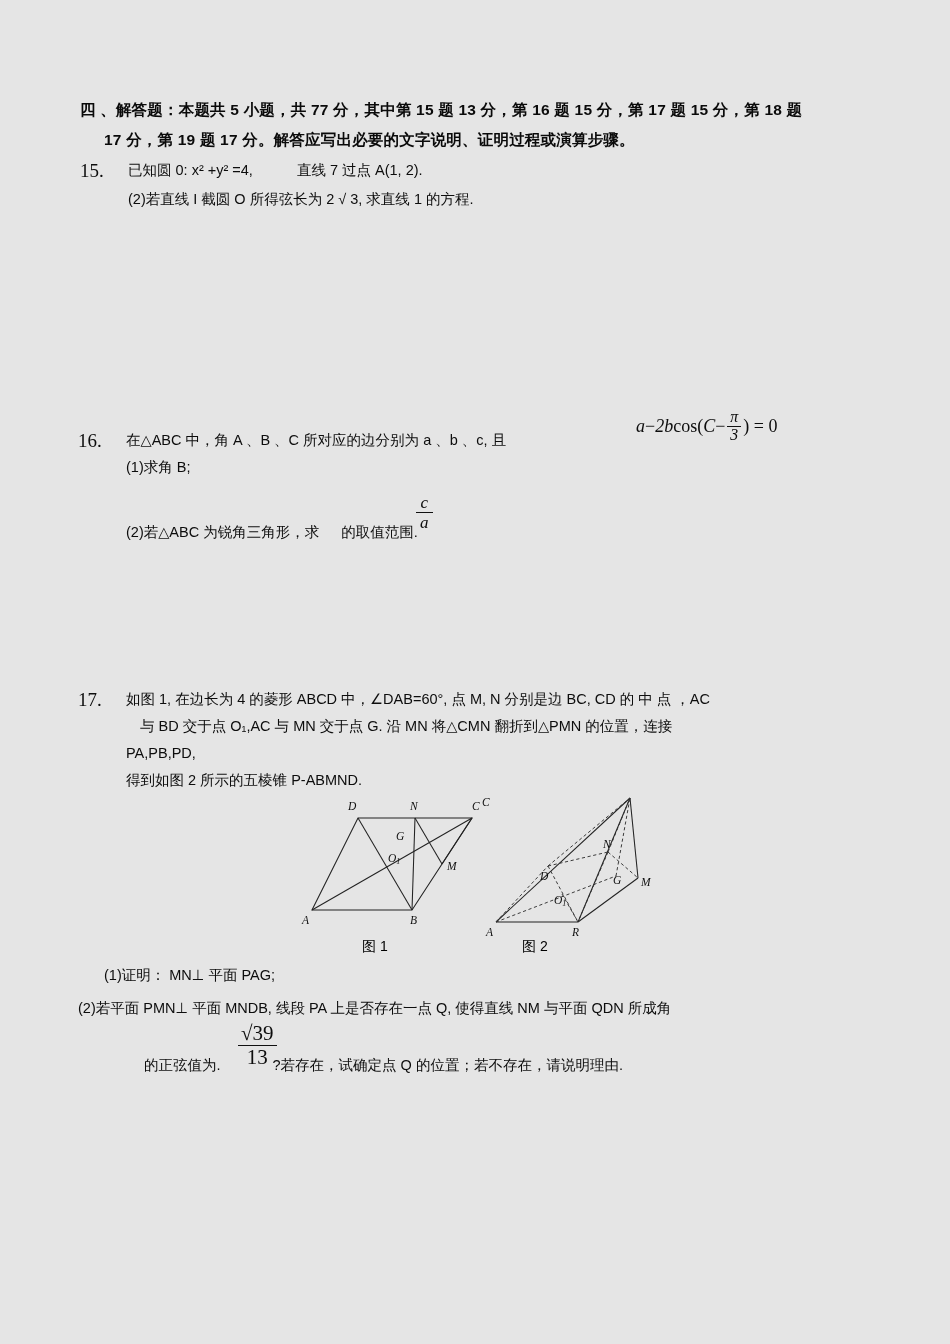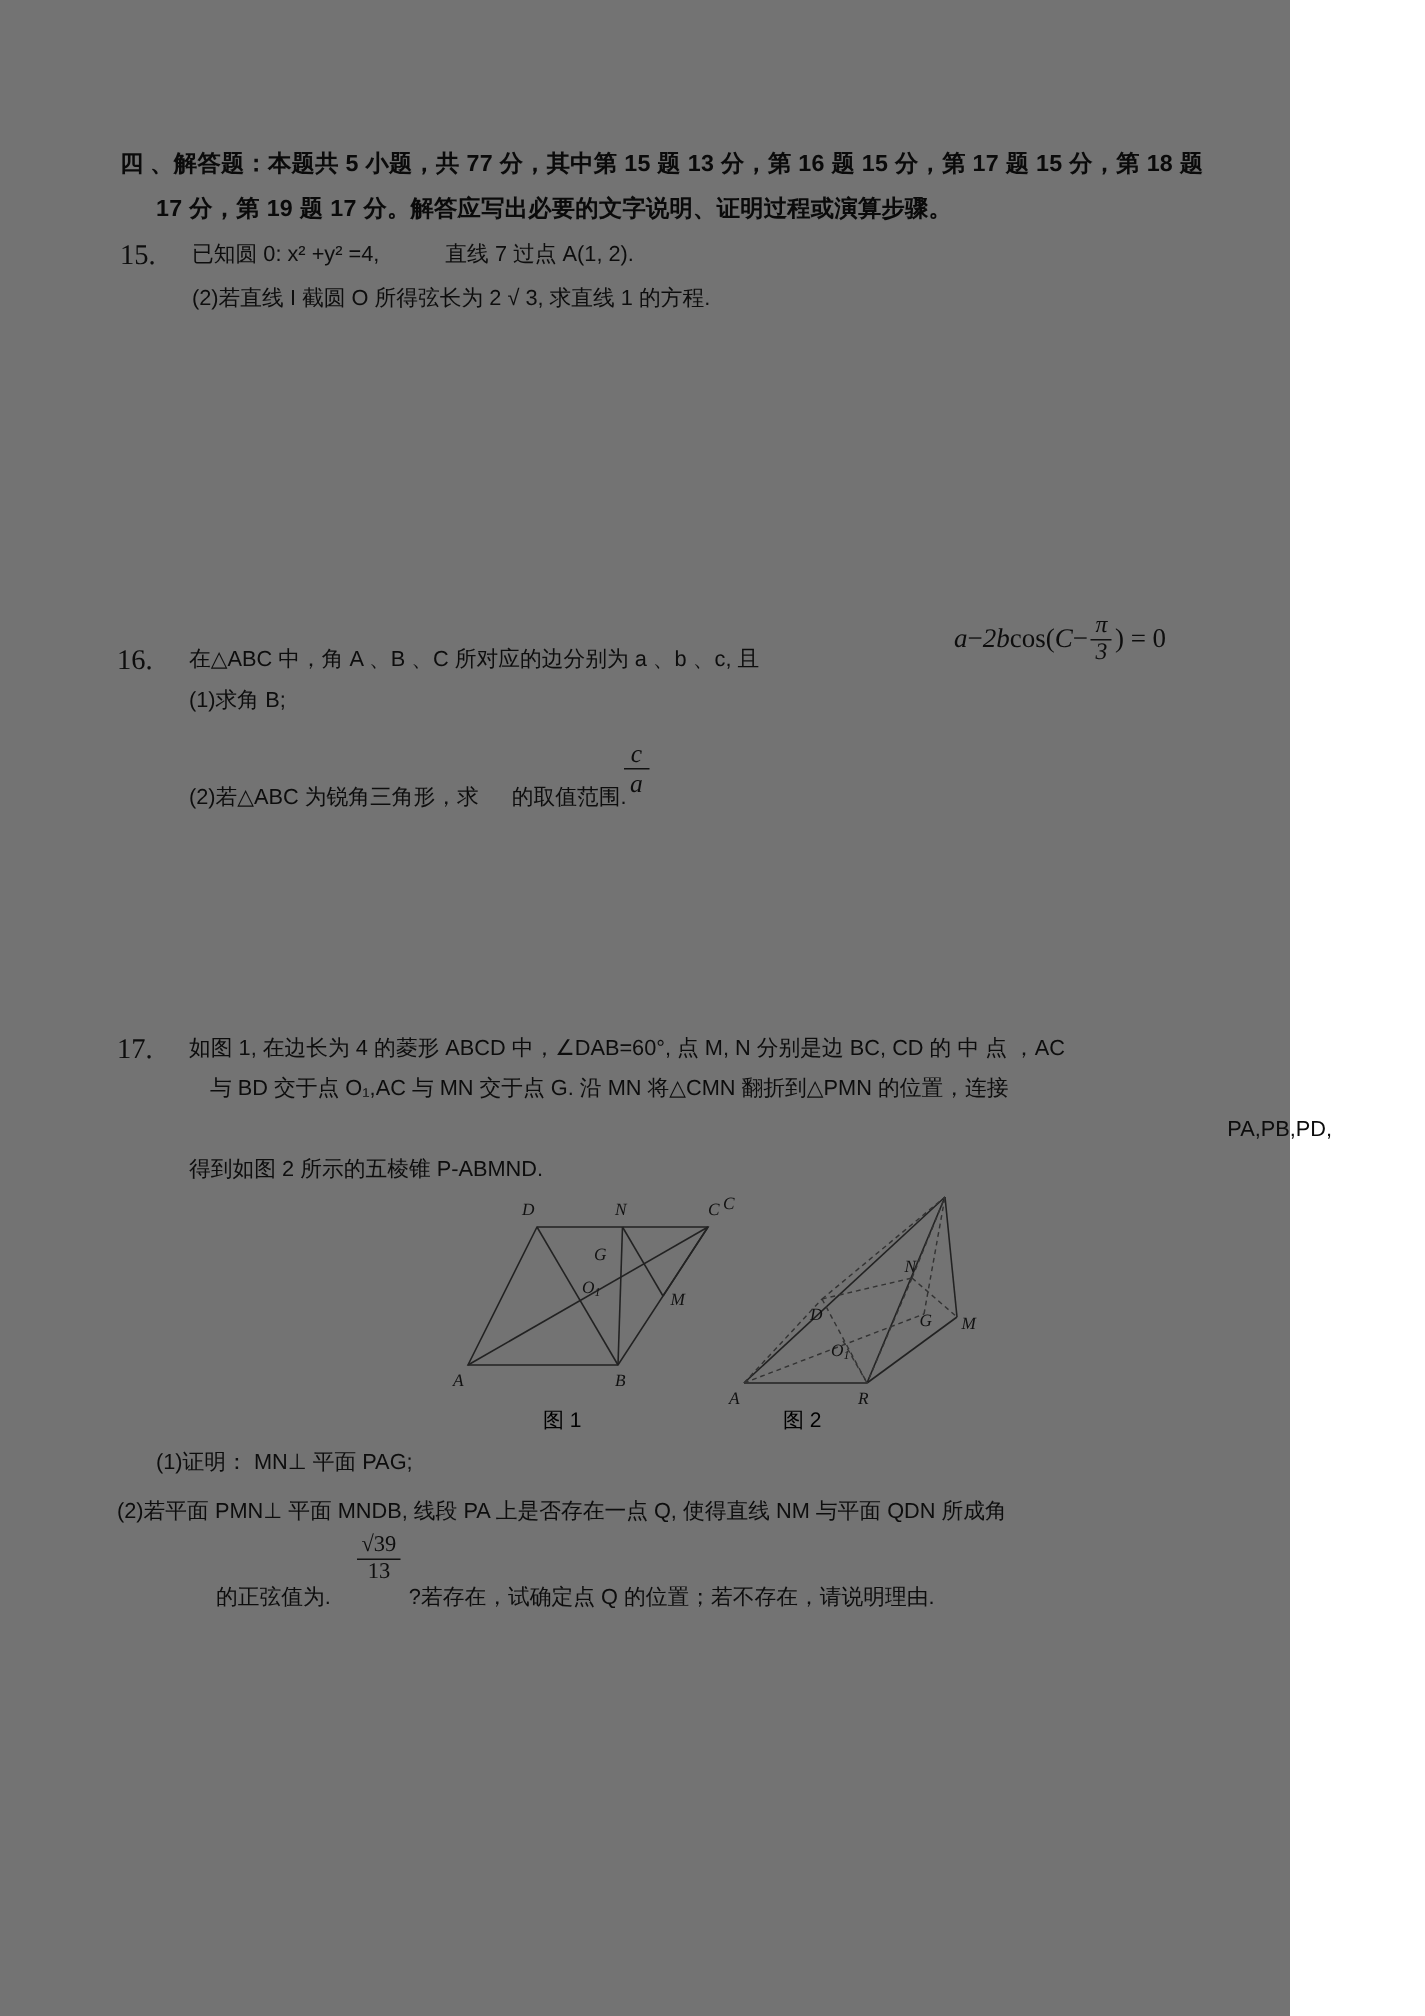--- a/index.html
+++ b/index.html
@@ -10,23 +10,23 @@
   body {
     width: 950px;
     height: 1344px;
     position: relative;
     font-family: "Liberation Serif", "DejaVu Serif", serif;
     color: #000000;
     overflow: hidden;
   }
   .page {
     position: relative;
-    width: 860px;
+    width: 950px;
     height: 1344px;
-    background: #737373;
+    background: #e5e5e5;
   }
 
   
   .section-header {
     position: absolute;
     left: 80px;
     top: 95px;
     width: 800px;
     font-family: "Liberation Sans", "DejaVu Sans", sans-serif;
     font-size: 15.5px;
@@ -112,21 +112,21 @@
     text-align: center;
     line-height: 1.12;
   }
   .frac-ca .num { display:block; border-bottom: 1.2px solid #111; padding: 0 4px; }
   .frac-ca .den { display:block; padding: 0 4px; }
 
   
   #q17 { left: 78px; top: 686px; width: 810px; }
   #q17 .l { display:block; }
   #q17 .l2 { display:block; text-indent: 14px; }
-  #q17 .l3 { display:block;text-align:right; }
+  #q17 .l3 { display:block; }
   #q17 .l4 { display:block; }
 
   
   .figures {
     position: absolute;
     left: 300px;
     top: 790px;
     width: 380px;
     height: 190px;
   }
@@ -145,21 +145,21 @@
   #q17sub { left: 78px; top: 962px; width: 820px; font-size: 15px; }
   #q17sub .s1 { display:block; text-indent: 26px; }
   #q17sub .s2 { display:block; margin-top: 6px; }
   #q17sub .s3 { display:block; margin-top: 30px; text-indent: 66px; position: relative; }
   .frac-root {
     position: absolute;
     left: 160px;
     top: -30px;
     text-align: center;
     font-family: "Liberation Serif", "DejaVu Serif", serif;
-    font-size: 15px;
+    font-size: 21px;
     line-height: 1.1;
     text-indent: 0;
   }
   .frac-root .num { display:block; border-bottom: 1.2px solid #111; padding: 0 3px; }
   .frac-root .den { display:block; padding: 0 3px; }
 </style>
 </head>
 <body>
 
 <div class="page">

